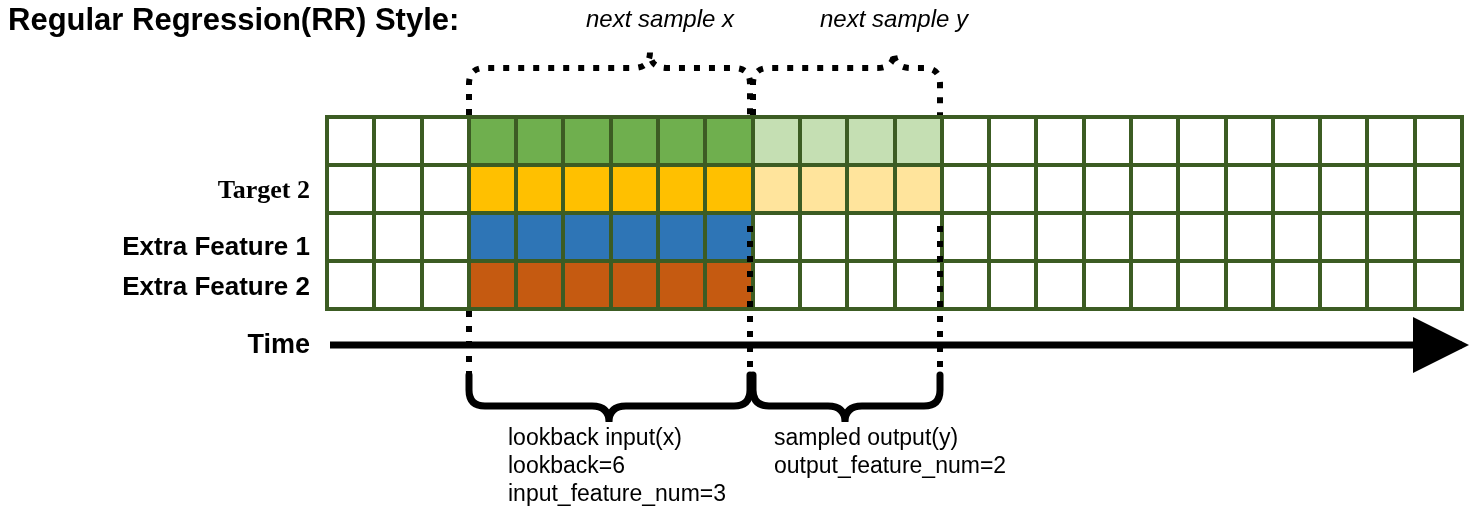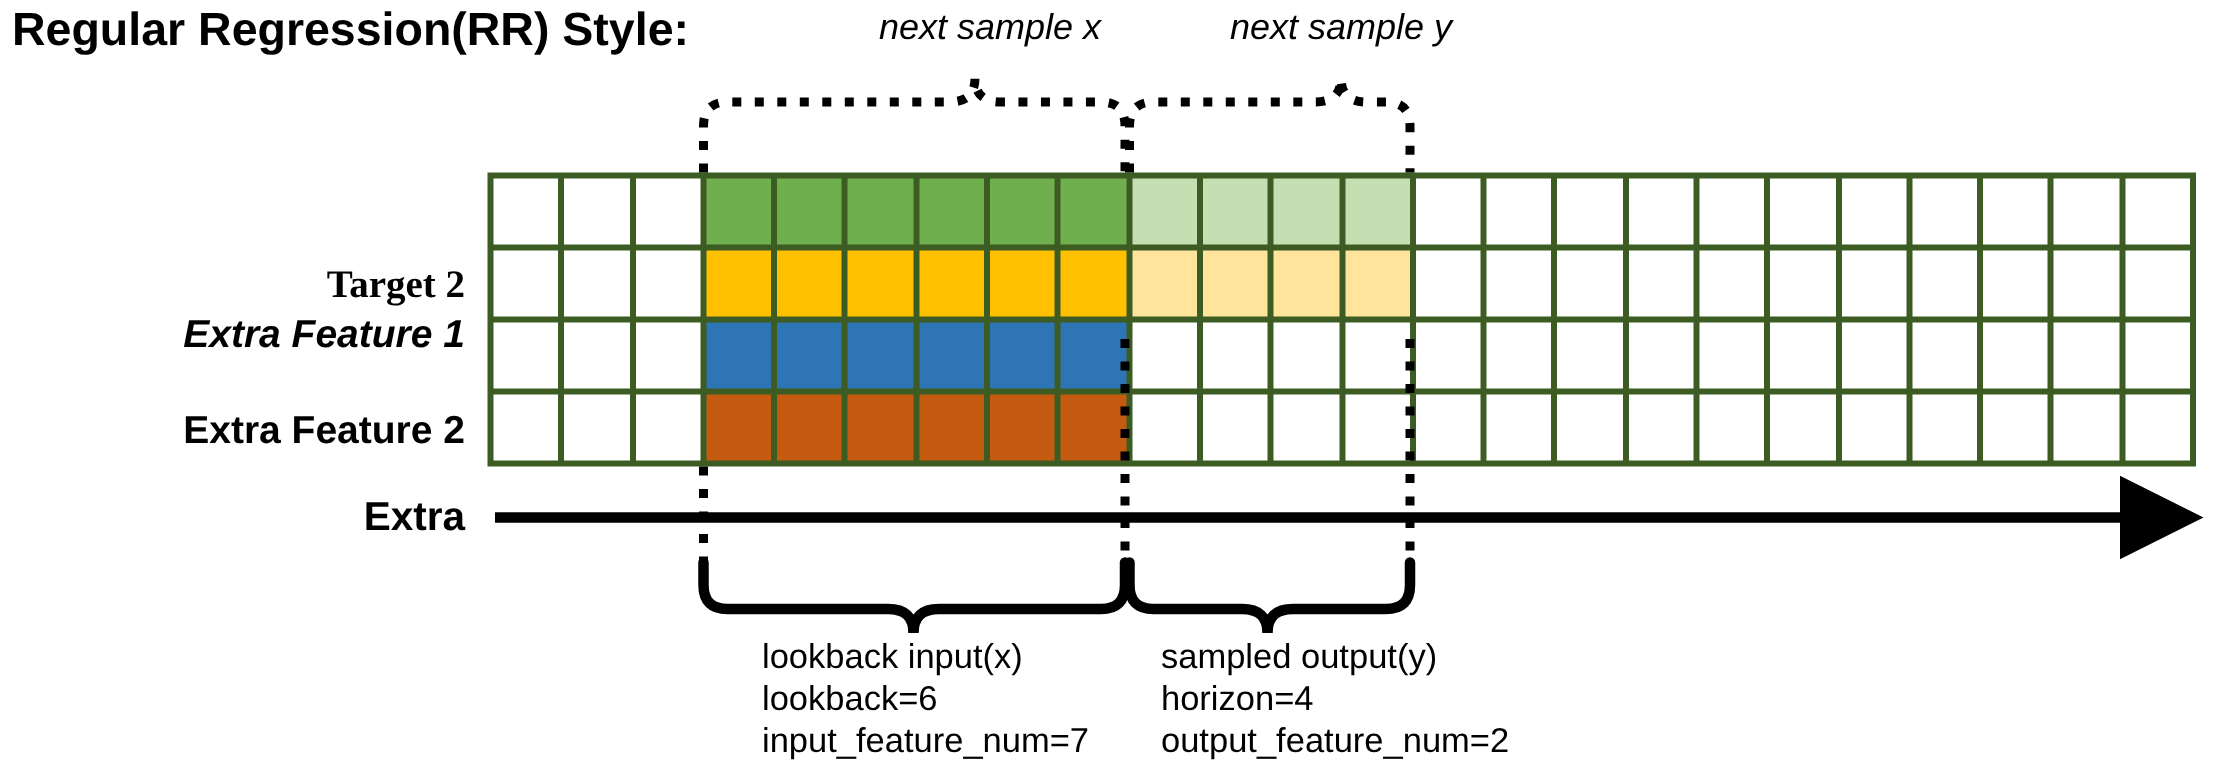--- a/index.html
+++ b/index.html
@@ -64,24 +64,24 @@
   }
 </style>
 </head>
 <body>
 
 <div id="stage">
 
   <div class="title">Regular Regression(RR) Style:</div>
 
   <div class="rowlabel" style="top:175px;font-family:Liberation Serif, serif;">Target 2</div>
-  <div class="rowlabel" style="top:207px;font-style:italic;">Extra Feature 1</div>
+  <div class="rowlabel" style="top:231px;">Extra Feature 1</div>
   <div class="rowlabel" style="top:271px;">Extra Feature 2</div>
 
-  <div class="timelabel" style="top:329px;">Extra</div>
+  <div class="timelabel" style="top:329px;">Time</div>
 
   <div id="grid">
       <div class="cell" style="background: rgb(255, 255, 255);"></div>
       <div class="cell" style="background: rgb(255, 255, 255);"></div>
       <div class="cell" style="background: rgb(255, 255, 255);"></div>
       <div class="cell" style="background: rgb(111, 175, 78);"></div>
       <div class="cell" style="background: rgb(111, 175, 78);"></div>
       <div class="cell" style="background: rgb(111, 175, 78);"></div>
       <div class="cell" style="background: rgb(111, 175, 78);"></div>
       <div class="cell" style="background: rgb(111, 175, 78);"></div>
@@ -174,25 +174,24 @@
       <div class="cell" style="background: rgb(255, 255, 255);"></div>
       <div class="cell" style="background: rgb(255, 255, 255);"></div>
     </div>
 
   <div class="brace-label" style="left:820px;top:5px;">next sample y</div>
   <div class="brace-label" style="left:586px;top:5px;">next sample x</div>
 
   <div class="caption" style="left:508px;top:423px;">
     <div>lookback input(x)</div>
     <div>lookback=6</div>
-    <div>input_feature_num=7</div>
+    <div>input_feature_num=3</div>
   </div>
   <div class="caption" style="left:774px;top:423px;">
     <div>sampled output(y)</div>
-    <div>horizon=4</div>
     <div>output_feature_num=2</div>
   </div>
 
   <svg class="overlay" viewBox="0 0 1476 516">
     <defs>
       <marker id="arrowhead" markerWidth="8" markerHeight="8" refX="7" refY="4" orient="auto">
         <path d="M0,0 L8,4 L0,8 z" fill="#000"></path>
       </marker>
     </defs>
 

